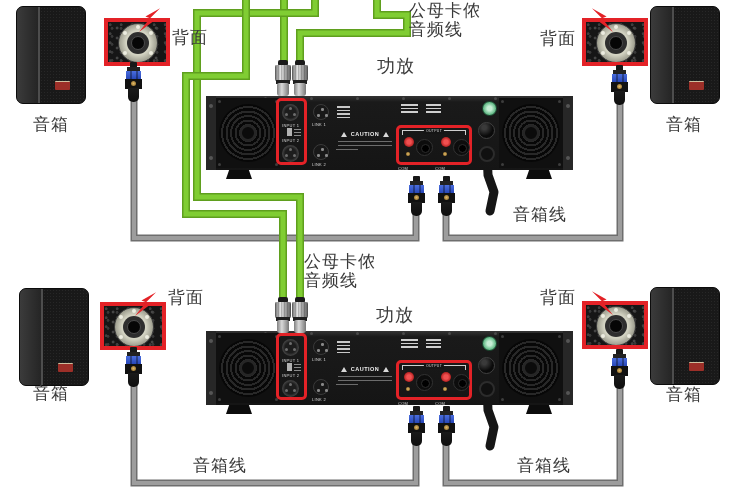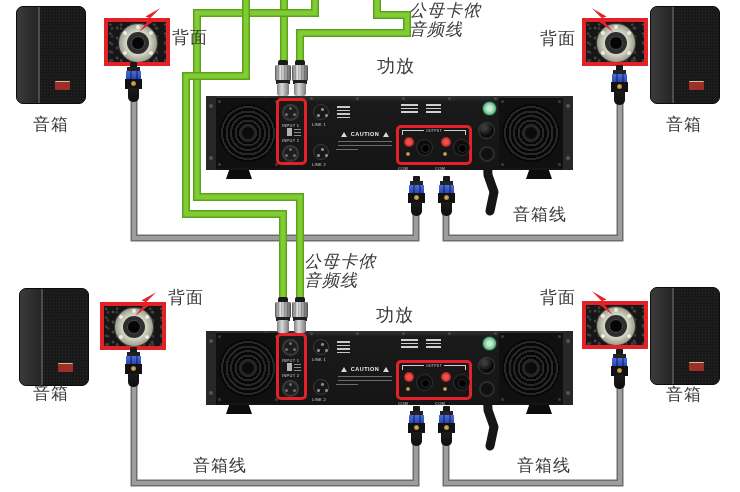--- a/index.html
+++ b/index.html
@@ -10,21 +10,21 @@
   
   .zh{position:absolute;z-index:6;font-size:17px;line-height:19px;color:#3a3a3a;
       letter-spacing:1px;white-space:nowrap;}
   .gf-top,.gf-bot{font-size:18px;}
   .bm-tl{left:172px;top:28px}.bm-tr{left:540px;top:29px}
   .bm-bl{left:168px;top:288px}.bm-br{left:540px;top:288px}
   .yx-tl{left:33px;top:115px}.yx-tr{left:666px;top:115px}
   .yx-bl{left:33px;top:384px}.yx-br{left:666px;top:385px}
   .gf-top{left:377px;top:57px}.gf-bot{left:376px;top:306px}
   .gm-top{left:409px;top:1px}.gm-bot{left:304px;top:252px}
-  .gm span{display:block;font-style:italic;}
+  .gm span{display:block;}
   .yxx-tr{left:513px;top:205px}.yxx-bl{left:193px;top:456px}.yxx-br{left:517px;top:456px}
 
   
   .spk{position:absolute;z-index:2;width:70px;height:98px;}
   .spk-tl{left:16px;top:6px}.spk-tr{left:650px;top:6px}
   .spk-bl{left:19px;top:288px}.spk-br{left:650px;top:287px}
   .spk-body{position:relative;width:100%;height:100%;border-radius:7px;overflow:hidden;
             background:#1a1a1a;border:1px solid #0c0c0c;box-sizing:border-box;
             box-shadow:inset 0 1px 2px #3c3c3c, inset 0 0 6px #000;}
   .spk-side{position:absolute;left:0;top:0;bottom:0;width:22px;

